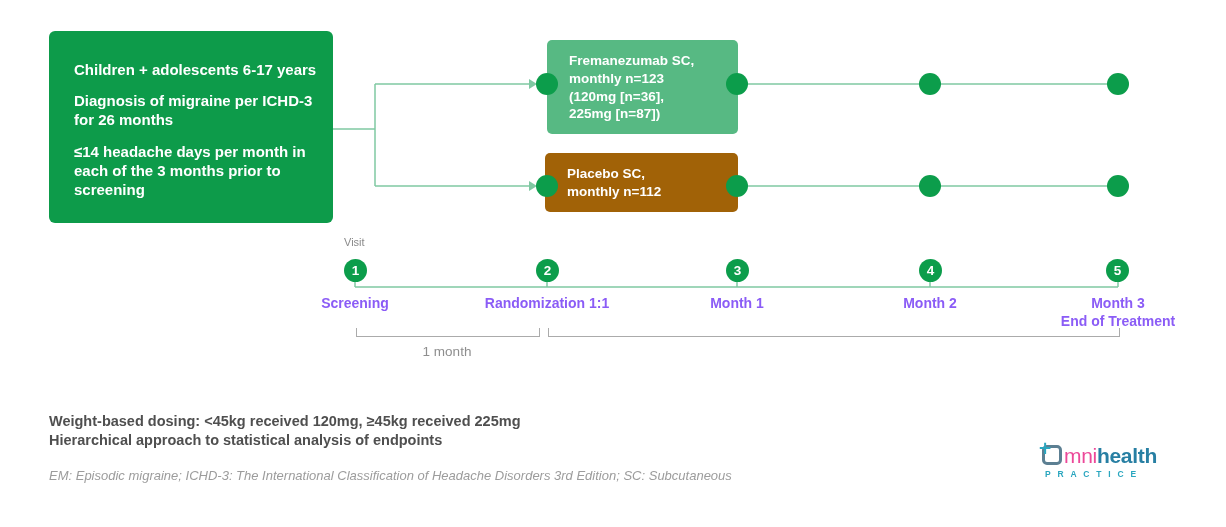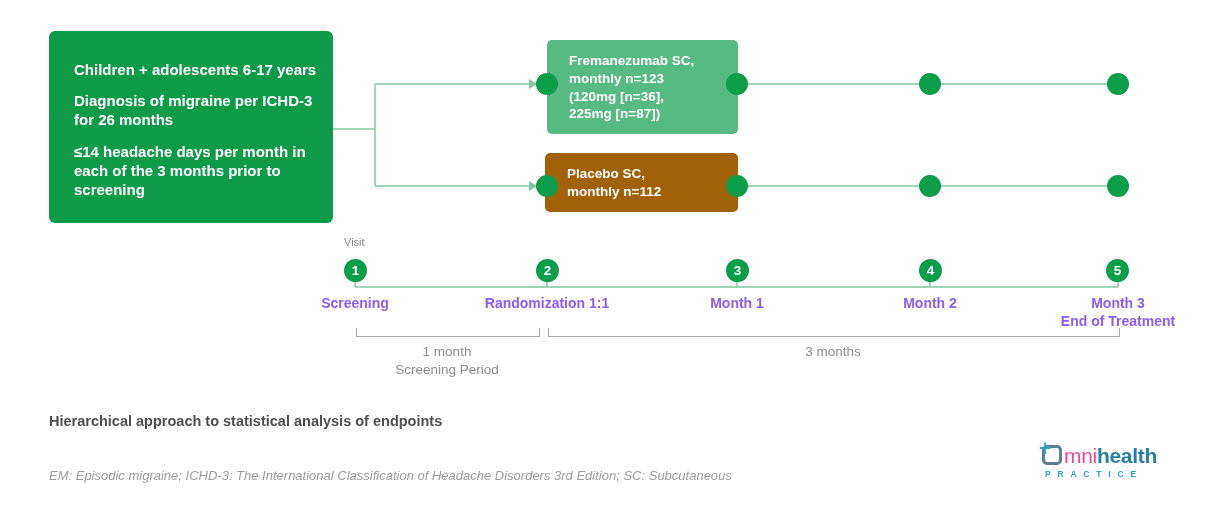--- a/index.html
+++ b/index.html
@@ -170,27 +170,26 @@
   <div class="visit-label" style="left:1028px;">
     <div>Month 3</div>
     <div>End of Treatment</div>
     </div>
 
   <div class="bracket bracket1"></div>
   <div class="bracket bracket2"></div>
 
   <div class="period-label period1">
     <div>1 month</div>
-    <div>Screening Period</div>
   </div>
   <div class="period-label period2">
-    <div>3 months</div>
   </div>
 
   <div class="footer-notes">
+    <div>Weight-based dosing: &lt;45kg received 120mg, ≥45kg received 225mg</div>
     <div>Hierarchical approach to statistical analysis of endpoints</div>
   </div>
   <div class="footnote">EM: Episodic migraine; ICHD-3: The International Classification of Headache Disorders 3rd Edition; SC: Subcutaneous</div>
 
   <div class="logo">
     <div class="logo-row">
       <span class="logo-mark">
         <span class="logo-plus">+</span>
       </span>
       <span class="logo-mni">mni</span>

